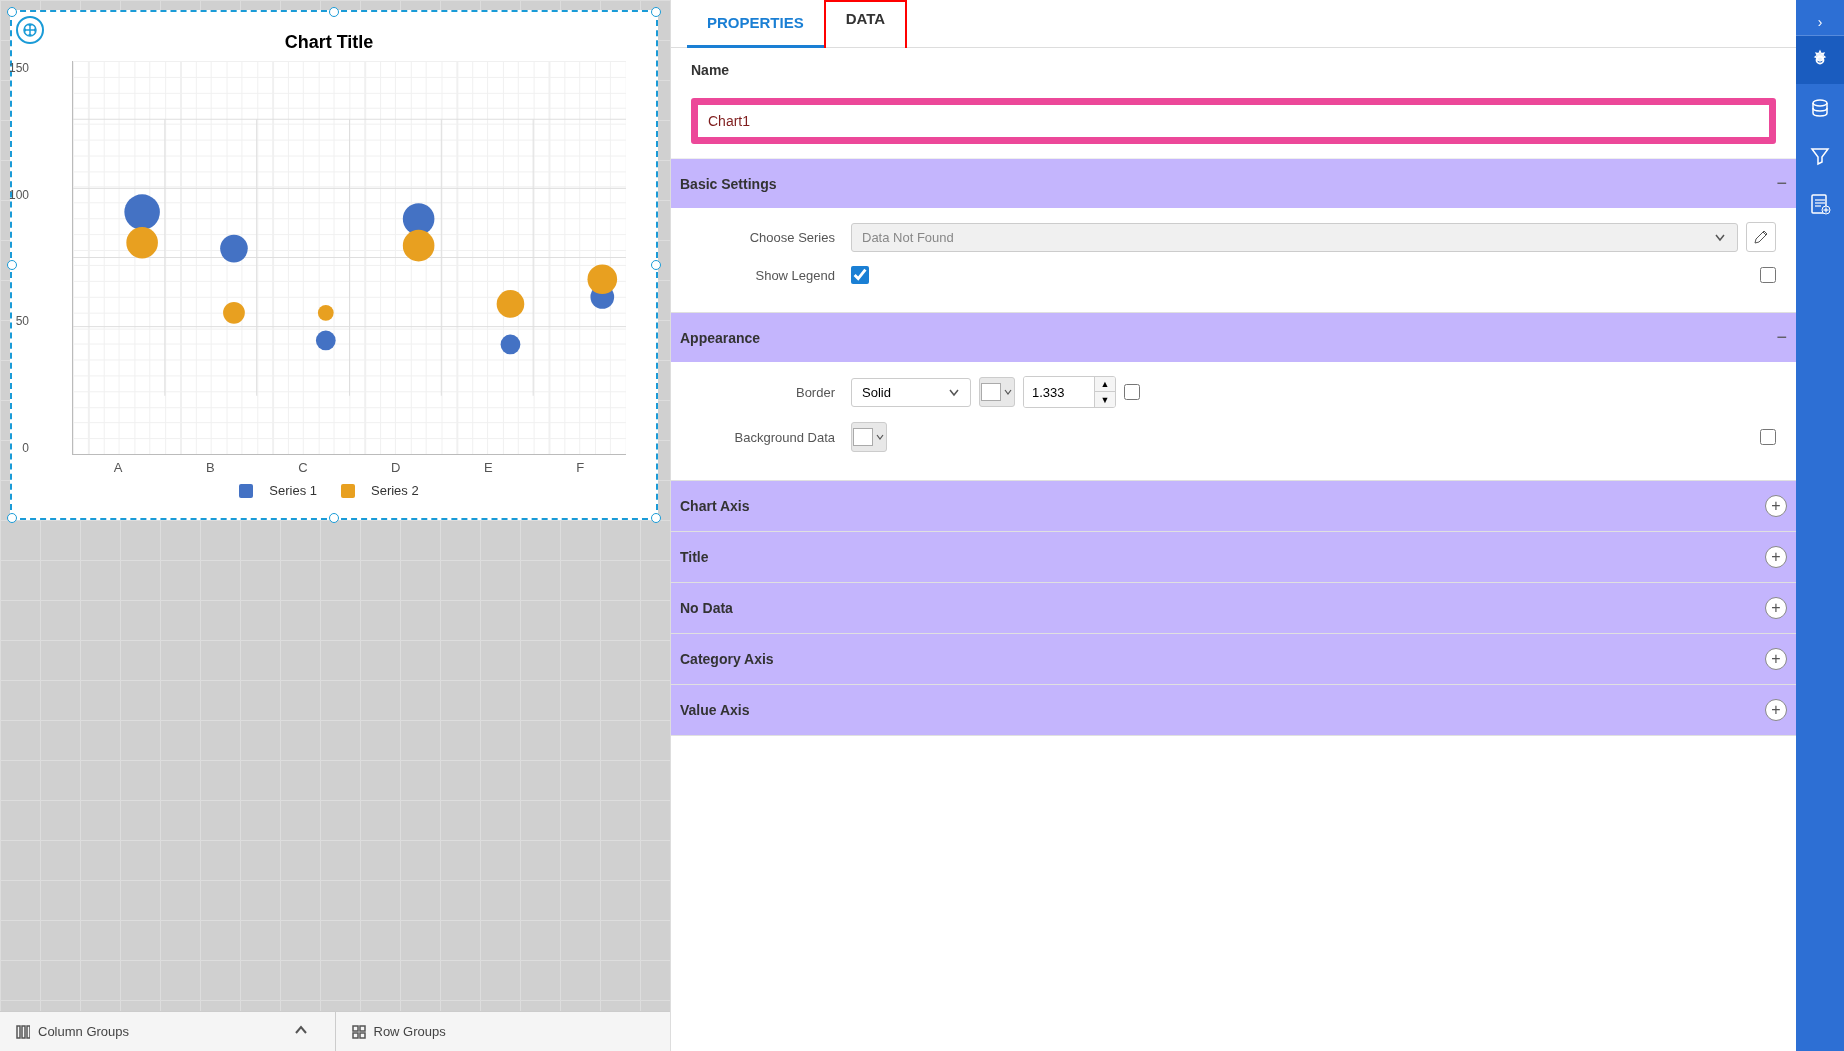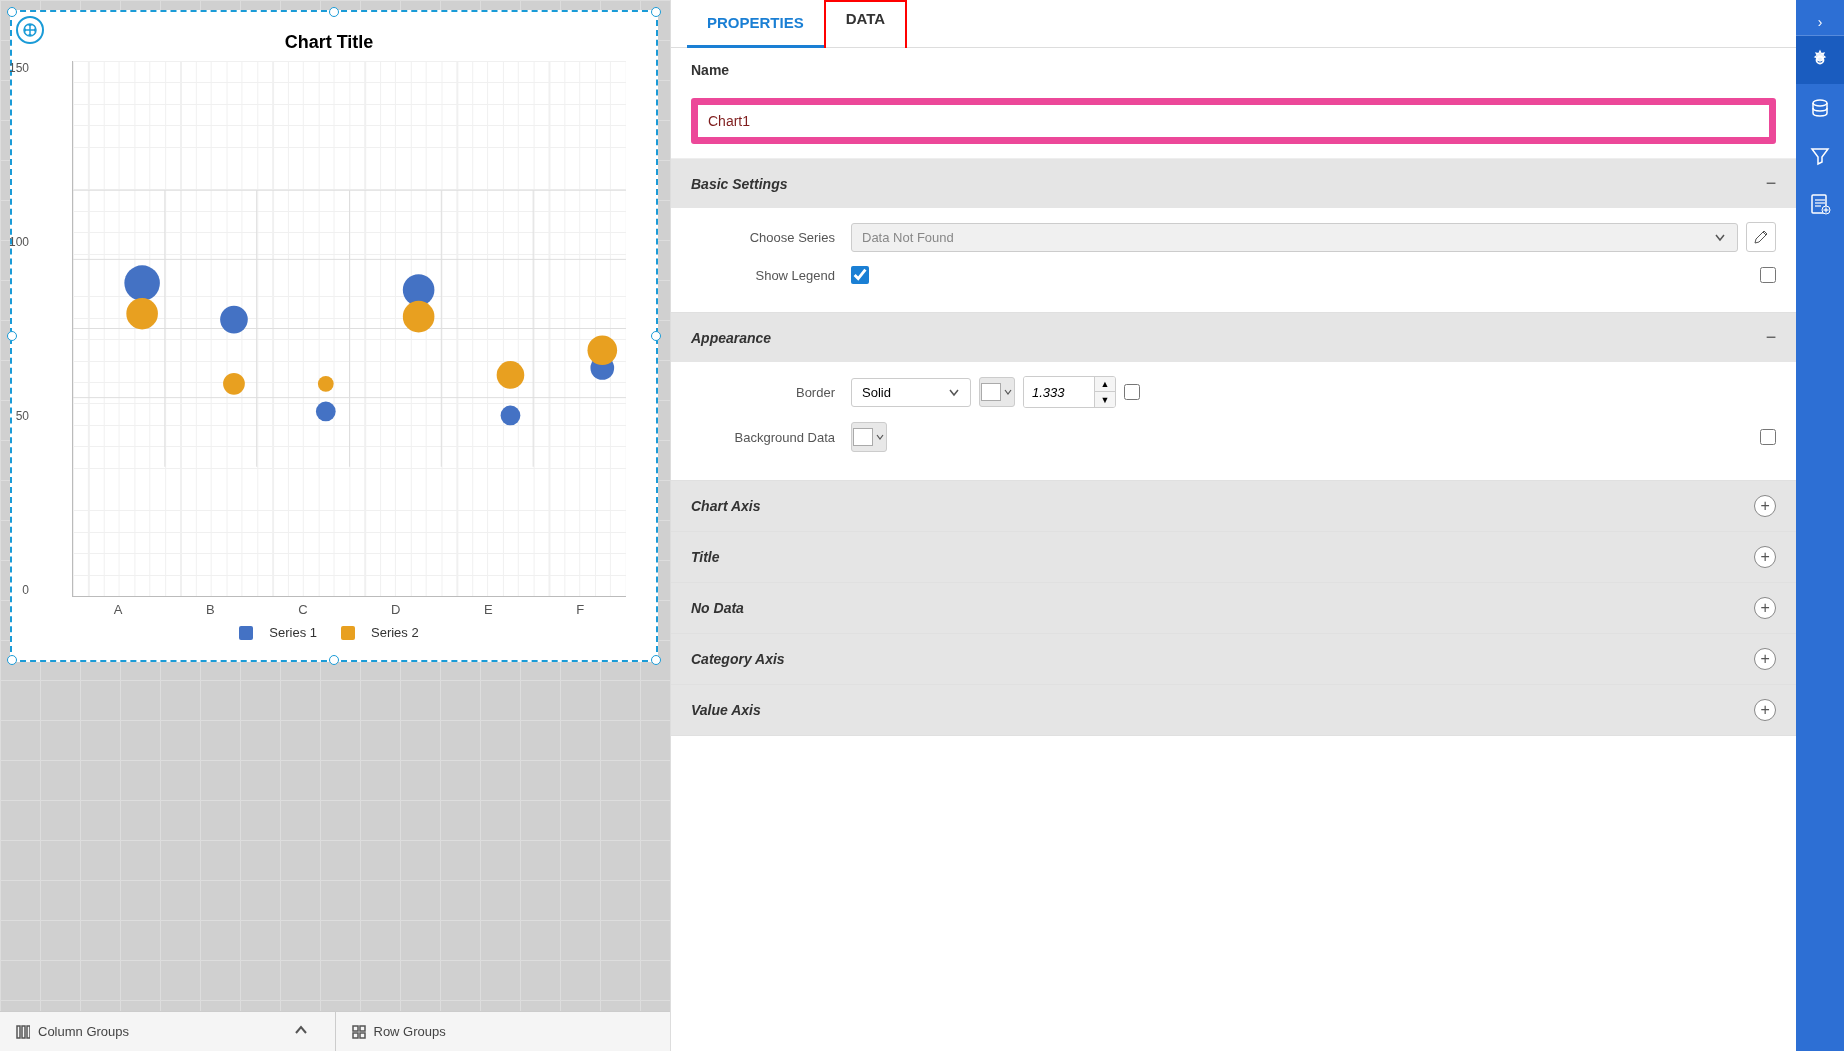--- a/index.html
+++ b/index.html
@@ -12,21 +12,21 @@
       background: #d0d0d0;
       position: relative;
       flex-shrink: 0;
     }
 
     .chart-container {
       position: absolute;
       top: 10px;
       left: 10px;
       width: 648px;
-      height: 652px;
+      height: 510px;
       border: 2px dashed #1a9bd7;
       background: white;
       padding: 10px;
     }
 
     .chart-handle {
       position: absolute;
       width: 10px; height: 10px;
       background: white;
       border: 1.5px solid #1a9bd7;
@@ -247,24 +247,23 @@
     }
 
     .collapsible-section {
       border-bottom: 1px solid #e0e0e0;
     }
 
     .collapsible-header {
       display: flex;
       align-items: center;
       justify-content: space-between;
-      padding: 14px 20px;
-      cursor: pointer;
-      background: #e5e5e5;
-      font-style: italic;
+      padding: 14px 9px;
+      cursor: pointer;
+      background: #c4b5fd;
     }
 
     .collapsible-header-title {
       font-size: 14px;
       font-weight: 600;
       color: #333;
     }
 
     .collapsible-body {
       padding: 14px 20px;
@@ -361,21 +360,20 @@
       border-radius: 3px;
       overflow: hidden;
     }
 
     .number-input {
       width: 70px;
       border: none;
       padding: 6px 8px;
       font-size: 13px;
       outline: none;
-      font-style: italic;
     }
 
     .number-spinners {
       display: flex;
       flex-direction: column;
       border-left: 1px solid #ccc;
     }
 
     .spinner-btn {
       width: 20px; height: 15px;

